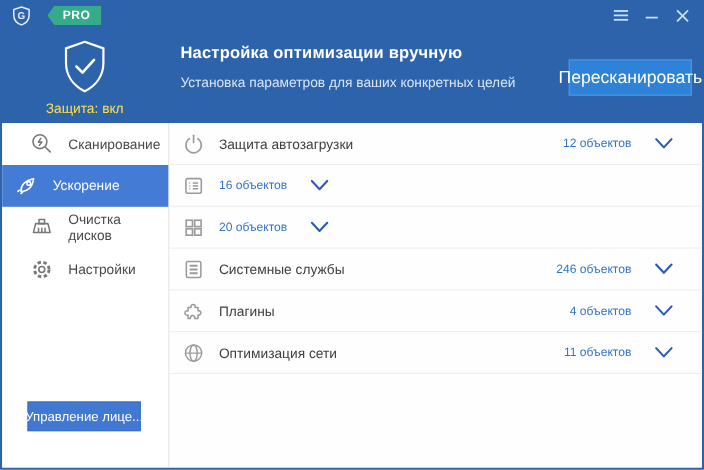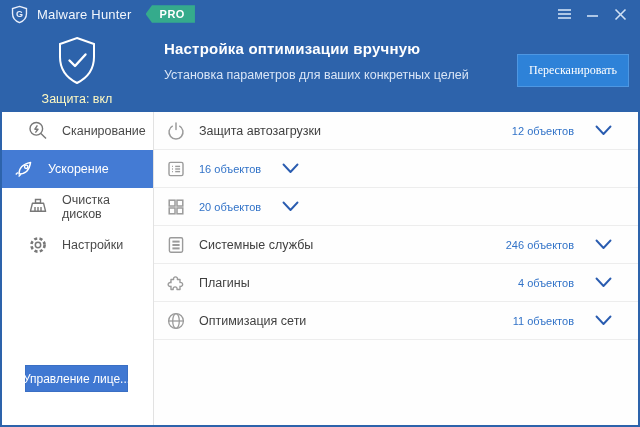--- a/index.html
+++ b/index.html
@@ -21,29 +21,29 @@
     padding:2.5px 10px 3px 14px;
     clip-path:polygon(13% 0,100% 0,100% 100%,13% 100%,0 50%);
   }
   .title-controls{margin-left:auto;display:flex;align-items:center;gap:4px;}
   .ctrl{width:24px;height:22px;display:flex;align-items:center;justify-content:center;color:#cfe0f5;}
   .ctrl svg{display:block;}
   
   .band{height:84px;display:flex;background:var(--frame,#2d63ab);}
   .sidebar-top{width:154px;color:#fff;display:flex;flex-direction:column;align-items:center;justify-content:center;padding-top:2px;}
   .shield-big{width:46px;height:50px;color:#fff;}
-  .protect-status{margin-top:6px;font-size:12.5px;color:#fef9c3;}
+  .protect-status{margin-top:6px;font-size:12.5px;color:#fde047;}
   .main-header{flex:1;position:relative;color:#fff;padding:12px 130px 0 10px;}
   .mh-title{font-size:15px;font-weight:bold;letter-spacing:.2px;}
   .mh-sub{margin-top:11px;font-size:12.5px;color:#d9e5f6;}
   .rescan-btn{
     position:absolute;right:11px;top:26px;width:112px;height:33px;
     background:var(--rescan-button,#2e82d8);border:1px solid #4e97e2;color:#fff;
-    font-size:12px;display:flex;align-items:center;justify-content:center;
-    font-family:Liberation Serif, serif;cursor:pointer;
+    font-size:16px;display:flex;align-items:center;justify-content:center;
+    font-family:Liberation Sans, sans-serif;cursor:pointer;
   }
   
   .lower{display:flex;height:313px;margin:0 2px 2px 2px;background:#fff;}
   .sidebar-low{width:152px;background:#fff;border-right:1px solid #e2e2e2;display:flex;flex-direction:column;}
   .menu{display:flex;flex-direction:column;}
   .side-item{height:38px;display:flex;align-items:center;padding-left:25px;gap:13px;color:#4a4a4a;font-size:12.5px;cursor:pointer;}
   .side-item.selected{background:var(--selected,#447bd4);color:#fff;padding-left:11px;}
   .side-icon{width:22px;height:22px;color:#787878;display:flex;}
   .side-item.selected .side-icon{color:#fff;}
   .license-btn{
@@ -67,21 +67,20 @@
 <div class="window">
 
   <div class="titlebar">
     <div class="title-left">
       <span class="logo-shield">
         <svg viewBox="0 0 18 18" width="19" height="19" fill="none" stroke="currentColor" stroke-width="1.3">
           <path d="M9 1.3 L15.6 3.4 V8.3 C15.6 12.4 12.9 15.2 9 16.7 C5.1 15.2 2.4 12.4 2.4 8.3 V3.4 Z"></path>
           <text x="9" y="11.6" text-anchor="middle" font-size="8.5" font-weight="bold" fill="currentColor" stroke="none" font-family="Liberation Sans, sans-serif">G</text>
         </svg>
       </span>
-      <span class="app-title">Malware Hunter</span>
       <span class="pro-badge">PRO</span>
     </div>
     <div class="title-controls">
       <span class="ctrl">
         <svg width="13" height="10" viewBox="0 0 13 10" stroke="currentColor" stroke-width="1.6">
             <line x1="0" y1="1" x2="13" y2="1"></line>
             <line x1="0" y1="5" x2="13" y2="5"></line>
             <line x1="0" y1="9" x2="13" y2="9"></line>
           </svg>
       </span>

